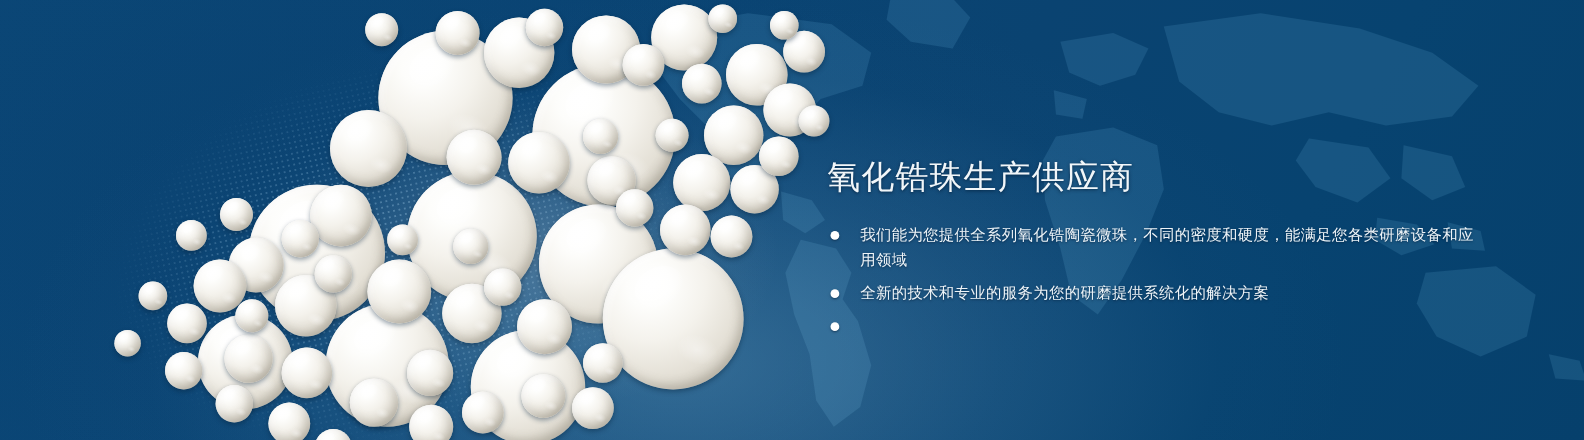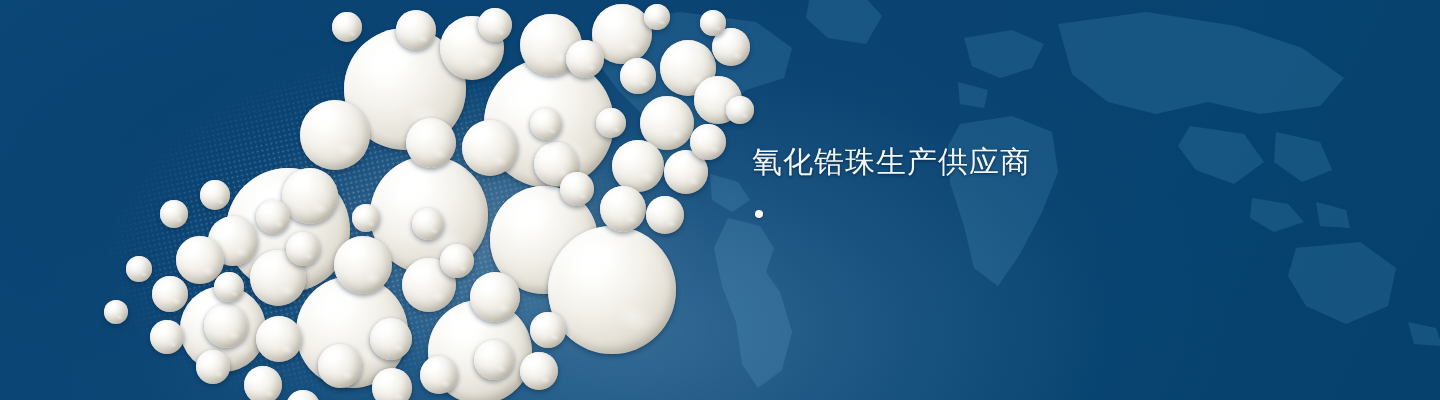--- a/index.html
+++ b/index.html
@@ -265,17 +265,25 @@
     <span class="bead" style="left:700px;top:10px;width:26px;height:26px;"></span>
     <span class="bead" style="left:644px;top:4px;width:26px;height:26px;"></span>
   </div>
 
   <div id="copy">
     <h1 id="headline">氧化锆珠生产供应商</h1>
 
     <ul id="bullets">
       <li>
         <span class="dot"></span>
+        <span>我们能为您提供全系列氧化锆陶瓷微珠，不同的密度和硬度，能满足您各类研磨设备和应用领域</span>
+      </li>
+      <li>
+        <span class="dot"></span>
+        <span>全新的技术和专业的服务为您的研磨提供系统化的解决方案</span>
+      </li>
+      <li>
+        <span class="dot"></span>
       </li>
     </ul>
   </div>
 
 </div>
 
 </body></html>

